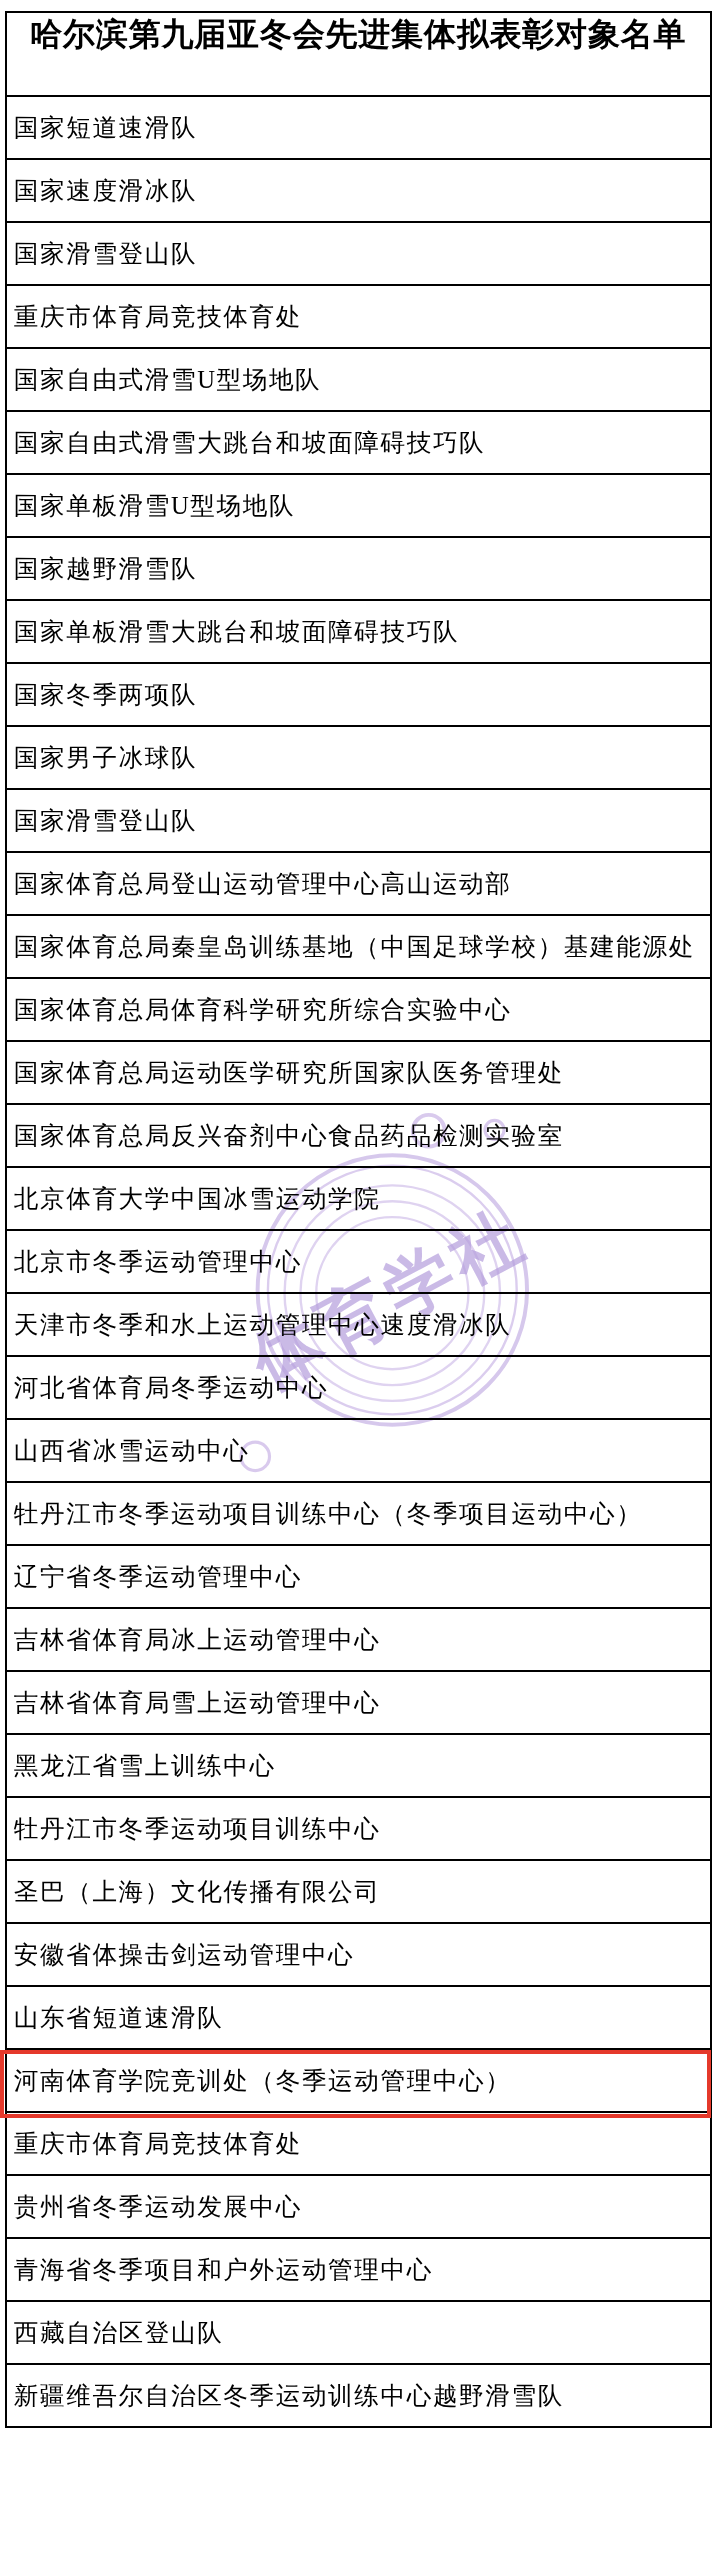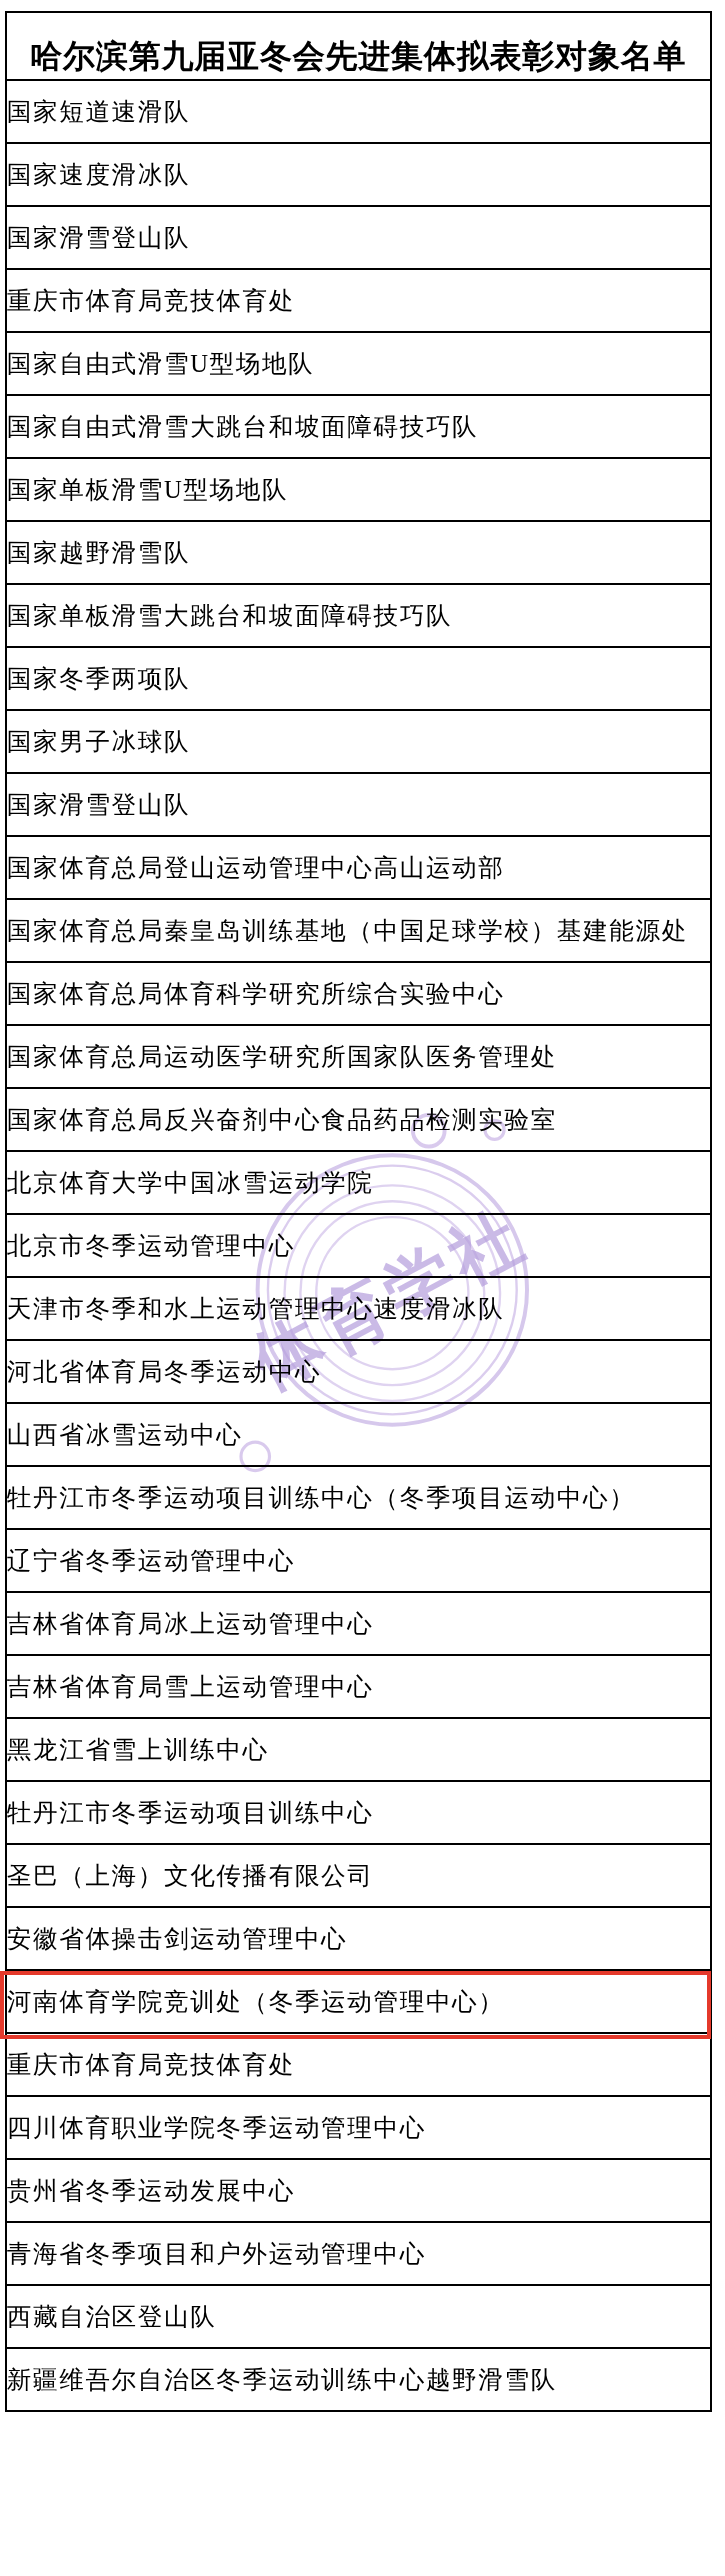--- a/index.html
+++ b/index.html
@@ -19,32 +19,32 @@
   }
 
   
   .doc-table{
     position:absolute;left:4.8px;top:11px;width:703px;
     border:2.4px solid #000;
     z-index:1;
     background:transparent;
   }
   .t-header{
-    height:66px;
-    display:flex;align-items:flex-end;justify-content:center;
+    height:82px;
+    display:flex;align-items:flex-start;justify-content:center;
   }
   .title{
     font-size:32px;font-weight:700;color:#000;
     letter-spacing:0.8px;white-space:nowrap;
   }
   .row{
     height:61px;
     border-top:2.4px solid #000;
     display:flex;align-items:center;
-    padding-left:0;
+    padding-left:7px;
     position:relative;
   }
   .row-text{
     font-size:24.6px;color:#000;letter-spacing:1.6px;white-space:nowrap;
   }
   .row.highlight::after{
     content:"";
     position:absolute;
     left:-7.1px;right:-1.6px;top:0px;bottom:-7.1px;
     border:4.8px solid var(--hl,#e5392b);
@@ -159,28 +159,28 @@
         </div>
         <div class="row">
           <span class="row-text">牡丹江市冬季运动项目训练中心</span>
         </div>
         <div class="row">
           <span class="row-text">圣巴（上海）文化传播有限公司</span>
         </div>
         <div class="row">
           <span class="row-text">安徽省体操击剑运动管理中心</span>
         </div>
+        <div class="row">
+          <span class="row-text">山东省短道速滑队</span>
+        </div>
         <div class="row highlight">
           <span class="row-text">河南体育学院竞训处（冬季运动管理中心）</span>
         </div>
         <div class="row">
           <span class="row-text">重庆市体育局竞技体育处</span>
-        </div>
-        <div class="row">
-          <span class="row-text">四川体育职业学院冬季运动管理中心</span>
         </div>
         <div class="row">
           <span class="row-text">贵州省冬季运动发展中心</span>
         </div>
         <div class="row">
           <span class="row-text">青海省冬季项目和户外运动管理中心</span>
         </div>
         <div class="row">
           <span class="row-text">西藏自治区登山队</span>
         </div>

